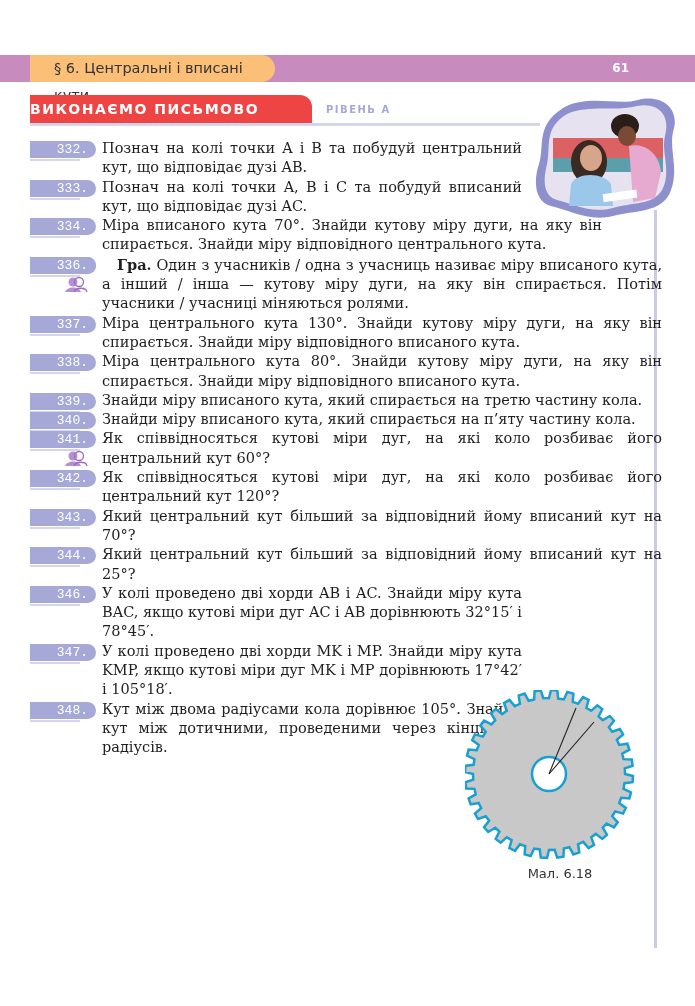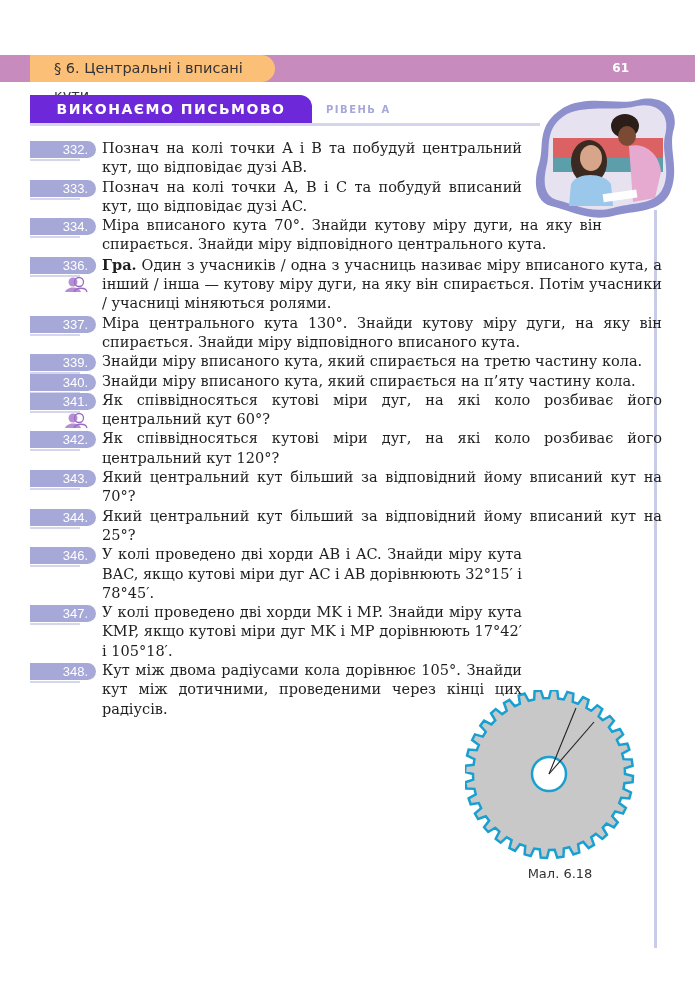--- a/index.html
+++ b/index.html
@@ -17,24 +17,24 @@
     font-family: "DejaVu Sans", "Liberation Sans", sans-serif; font-size: 14.5px;
     line-height: 27px; padding-left: 24px; color: #333; box-sizing: border-box;
   }
   .page-number {
     position: absolute; right: 66px; top: 55px; line-height: 27px;
     font-family: "DejaVu Sans", "Liberation Sans", sans-serif; font-weight: bold;
     font-size: 12px; color: #ffffff;
   }
   .section-title {
     position: absolute; left: 30px; top: 95px; width: 282px; height: 28px;
-    background: #6d28d9; border-radius: 0 12px 0 0;
+    background: #ef4444; border-radius: 0 12px 0 0;
     font-family: "DejaVu Sans", "Liberation Sans", sans-serif; font-weight: bold;
     font-size: 14px; letter-spacing: 1.5px; color: #ffffff; line-height: 29px;
-    text-align: center;
+    text-align: left;
   }
   .section-level {
     position: absolute; left: 326px; top: 95px; line-height: 29px;
     font-family: "DejaVu Sans", "Liberation Sans", sans-serif; font-weight: bold;
     font-size: 10px; letter-spacing: 1.5px; color: #a6a8d8;
   }
   .section-underline {
     position: absolute; left: 30px; top: 123px; width: 510px; height: 3px; background: #d5d6ee;
   }
   .right-rule {
@@ -44,29 +44,29 @@
     position: absolute; left: 533px; top: 98px; width: 150px; height: 122px;
   }
   .tasks {
     position: absolute; left: 30px; top: 139px; width: 632px;
   }
   .task { position: relative; padding-left: 72px; font-size: 14.5px; line-height: 19.3px; }
   .task.narrow { width: 420px; }
   .task-badge {
     position: absolute; left: 0; top: 2px; width: 66px; height: 17px;
     background: #a6a8d8; border-radius: 0 9px 9px 0;
-    font-family: Liberation Sans, sans-serif; font-size: 13px;
+    font-family: Liberation Mono, monospace; font-size: 13px;
     color: #ffffff; text-align: right; padding-right: 8px; box-sizing: border-box;
     line-height: 17px;
   }
   .task-badge::after {
     content: ""; position: absolute; left: 0; bottom: -3px; width: 50px; height: 2px; background: #d5d6ee;
   }
   .task-text { text-align: justify; }
-  .task-text b { font-weight: bold; }
+  .task-text b { font-weight: bold; margin-left: 15px; }
   .pair-icon {
     position: absolute; left: 34px; top: 22px; width: 24px; height: 16px;
   }
   .figure {
     position: absolute; left: 465px; top: 690px; width: 190px; height: 200px;
   }
   .figure-caption {
     position: absolute; left: 490px; top: 866px; width: 140px; text-align: center;
     font-family: "DejaVu Sans", "Liberation Sans", sans-serif; font-size: 13px; color: #333;
   }
@@ -121,20 +121,24 @@
       <path d="M1,15 C3,9 15,9 17,15 Z" fill="#b58ed3"></path>
       <path d="M10,15 C12,10 22,10 23,15" fill="none" stroke="#9b6cc2" stroke-width="1.3"></path>
     </svg>
     <div class="task-text"><b>Гра.</b><span> Один з учасників / одна з учасниць називає міру вписаного кута, а інший / інша — кутову міру дуги, на яку він спирається. Потім учасники / учасниці міняються ролями.</span></div>
   </div>
   <div class="task">
     <span class="task-badge">337.</span>
     <div class="task-text">Міра центрального кута 130°. Знайди кутову міру дуги, на яку він спирається. Знайди міру відповідного вписаного кута.</div>
   </div>
   <div class="task">
+    <span class="task-badge">338.</span>
+    <div class="task-text">Міра центрального кута 80°. Знайди кутову міру дуги, на яку він спирається. Знайди міру відповідного вписаного кута.</div>
+  </div>
+  <div class="task">
     <span class="task-badge">339.</span>
     <div class="task-text">Знайди міру вписаного кута, який спирається на третю частину кола.</div>
   </div>
   <div class="task">
     <span class="task-badge">340.</span>
     <div class="task-text">Знайди міру вписаного кута, який спирається на п’яту частину кола.</div>
   </div>
   <div class="task">
     <span class="task-badge">341.</span>
     <svg class="pair-icon" viewBox="0 0 24 16">

